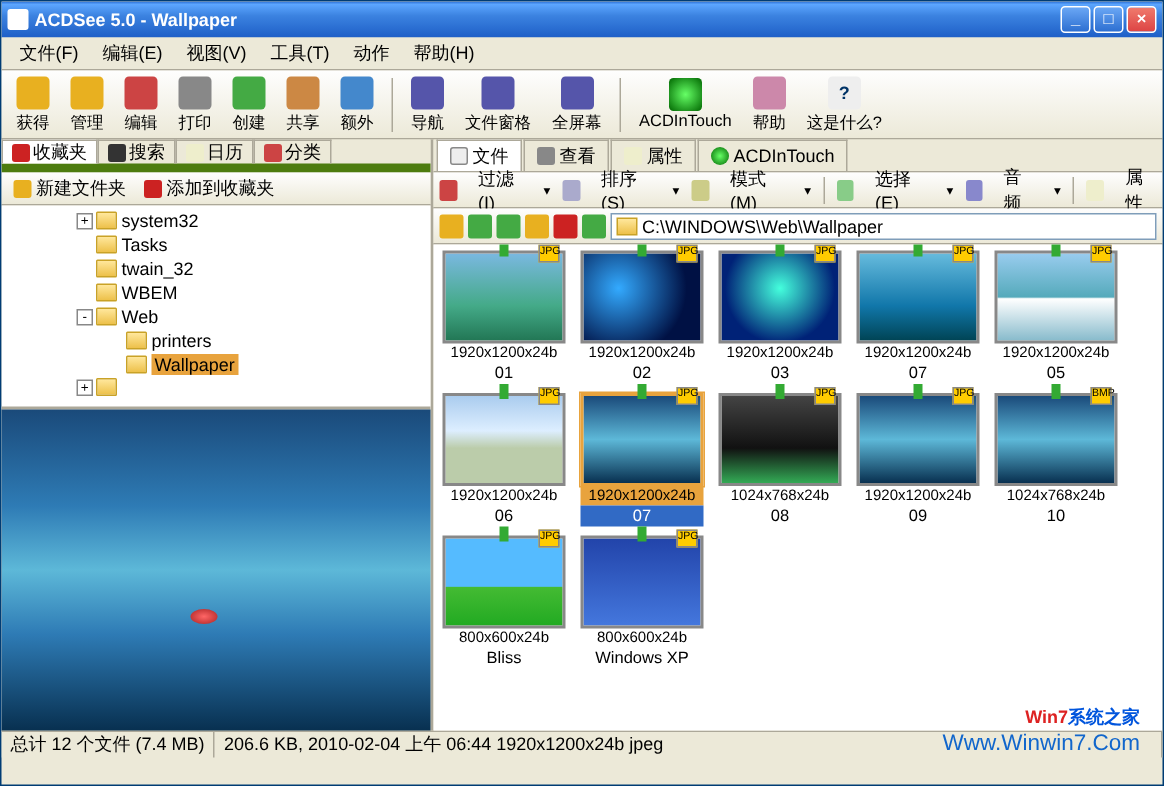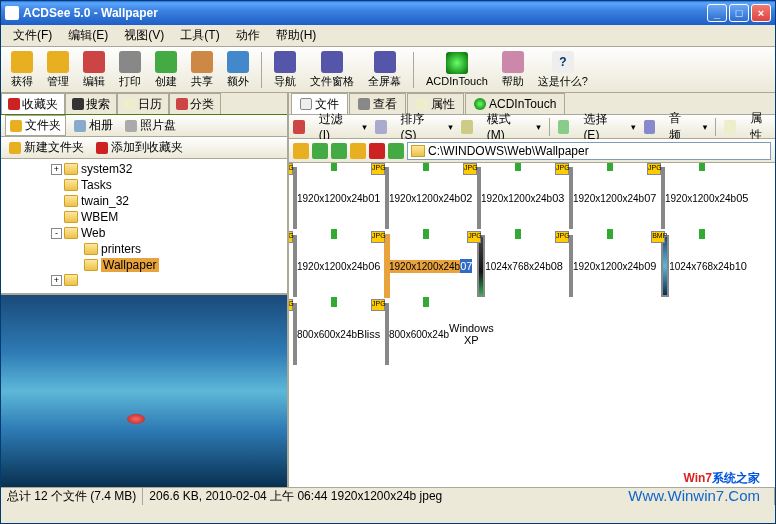--- a/index.html
+++ b/index.html
@@ -13,21 +13,21 @@
 .menubar{height:22px;background:#ece9d8;display:flex;align-items:center;padding:0 4px;border-bottom:1px solid #aca899}
 .menubar span{padding:2px 8px;cursor:default}
 .toolbar1{height:46px;background:linear-gradient(#fefefe,#ece9d8);border-bottom:1px solid #aca899;display:flex;align-items:center;padding:2px 4px;gap:2px}
 .tbtn{display:flex;flex-direction:column;align-items:center;padding:2px 6px;min-width:34px}
 .tbtn .ico{width:22px;height:22px;border-radius:3px;margin-bottom:1px}
 .tbtn .lbl{font-size:11px}
 .sep{width:1px;height:36px;background:#aca899;margin:0 4px}
 .tabico{width:12px;height:12px;border-radius:2px}
 .mainarea{display:flex;height:394px}
 .leftpanel{width:288px;display:flex;flex-direction:column;border-right:2px solid #aca899}
-.lefttabs{height:22px;display:flex;background:#ece9d8;border-bottom:1px solid #4d7c0f}
+.lefttabs{height:22px;display:flex;background:#ece9d8;border-bottom:6px solid #4d7c0f}
 .lefttabs .tab{padding:3px 6px;border:1px solid #aca899;border-bottom:none;display:flex;align-items:center;gap:2px;font-size:11px}
 .lefttabs .tab.active{background:#fff}
 .ltoolbar{height:22px;background:linear-gradient(#fefefe,#ece9d8);border-bottom:1px solid #aca899;display:flex;align-items:center;padding:0 4px;gap:4px}
 .ltoolbar .lb{display:flex;align-items:center;gap:3px;padding:1px 4px}
 .tree{flex:0 0 136px;background:#fff;overflow:auto;border-bottom:2px solid #aca899;padding:2px}
 .treeitem{display:flex;align-items:center;padding:1px 0;white-space:nowrap}
 .treeitem .exp{width:11px;height:11px;border:1px solid #888;display:flex;align-items:center;justify-content:center;font-size:9px;margin-right:2px;background:#fff}
 .treeitem .fico{width:14px;height:12px;background:linear-gradient(#ffe79c,#edc14a);border:1px solid #c9a227;margin-right:3px;border-radius:1px}
 .treeitem.sel .txt{background:#e8a33d;color:#000;padding:0 2px}
 .preview{flex:1;background:linear-gradient(#1a4a7a 0%,#2e7bb5 30%,#5db8d8 50%,#2e7bb5 70%,#083050 100%);position:relative}
@@ -36,21 +36,21 @@
 .rtabrow .tab{padding:3px 8px;border:1px solid #aca899;border-bottom:none;margin-right:1px;background:#ece9d8;display:flex;align-items:center;gap:3px}
 .rtabrow .tab.active{background:#fff}
 .rtoolbar{height:24px;background:linear-gradient(#fefefe,#ece9d8);border-bottom:1px solid #aca899;display:flex;align-items:center;padding:0 4px;gap:8px}
 .rtoolbar .rb{display:flex;align-items:center;gap:14px}
 .rtoolbar .rico{width:14px;height:14px;border-radius:2px}
 .dd{font-size:9px}
 .navbar{height:24px;background:linear-gradient(#fefefe,#ece9d8);border-bottom:1px solid #aca899;display:flex;align-items:center;padding:0 4px;gap:3px}
 .navbar .nico{width:16px;height:16px;border-radius:2px}
 .pathbox{flex:1;height:18px;background:#fff;border:1px solid #7f9db9;padding:1px 3px;display:flex;align-items:center;gap:3px}
 .thumbs{flex:1;background:#fff;overflow:auto;padding:4px;display:flex;flex-wrap:wrap;gap:6px;align-content:flex-start}
-.thumb{width:86px;display:flex;flex-direction:row;align-items:center}
+.thumb{width:86px;display:flex;flex-direction:column;align-items:center}
 .thumb .imgbox{width:82px;height:62px;border:2px solid #888;background:#333;position:relative}
 .thumb.sel .imgbox{border:2px solid #e8a33d;outline:1px solid #e8a33d}
 .thumb .badge{position:absolute;top:-6px;right:2px;width:14px;height:12px;background:#ffcc00;border:1px solid #888;font-size:7px;text-align:center}
 .thumb .pin{position:absolute;top:-8px;left:36px;width:6px;height:10px;background:#3a3}
 .thumb .dim{font-size:10px;background:#e8a33d;width:82px;text-align:center;padding:1px 0}
 .thumb.nosel .dim{background:transparent}
 .thumb .nm{font-size:11px;text-align:center;padding:1px 0}
 .thumb.sel .nm{background:#316ac5;color:#fff;width:82px}
 .statusbar{height:18px;background:#ece9d8;border-top:1px solid #aca899;display:flex;align-items:center;font-size:11px}
 .statusbar .cell{padding:0 6px;border-right:1px solid #aca899;height:100%;display:flex;align-items:center}
@@ -153,34 +153,20 @@
       <div class="tab">
           <div class="tabico" style="background:#eec"></div>
           <span>日历</span>
         </div>
       <div class="tab">
           <div class="tabico" style="background:#c44"></div>
           <span>分类</span>
         </div>
     </div>
     <div class="ltoolbar">
-      <div class="lb" style="border:1px solid #aca899;background:#fff">
-          <div class="tabico" style="background:#e8b020"></div>
-          <span>文件夹</span>
-        </div>
-      <div class="lb">
-          <div class="tabico" style="background:#8ac"></div>
-          <span>相册</span>
-        </div>
-      <div class="lb">
-          <div class="tabico" style="background:#aaa"></div>
-          <span>照片盘</span>
-        </div>
-    </div>
-    <div class="ltoolbar">
       <div class="lb">
           <div class="tabico" style="background:#e8b020"></div>
           <span>新建文件夹</span>
         </div>
       <div class="lb">
           <div class="tabico" style="background:#c22"></div>
           <span>添加到收藏夹</span>
         </div>
     </div>
     <div class="tree" id="tree">

